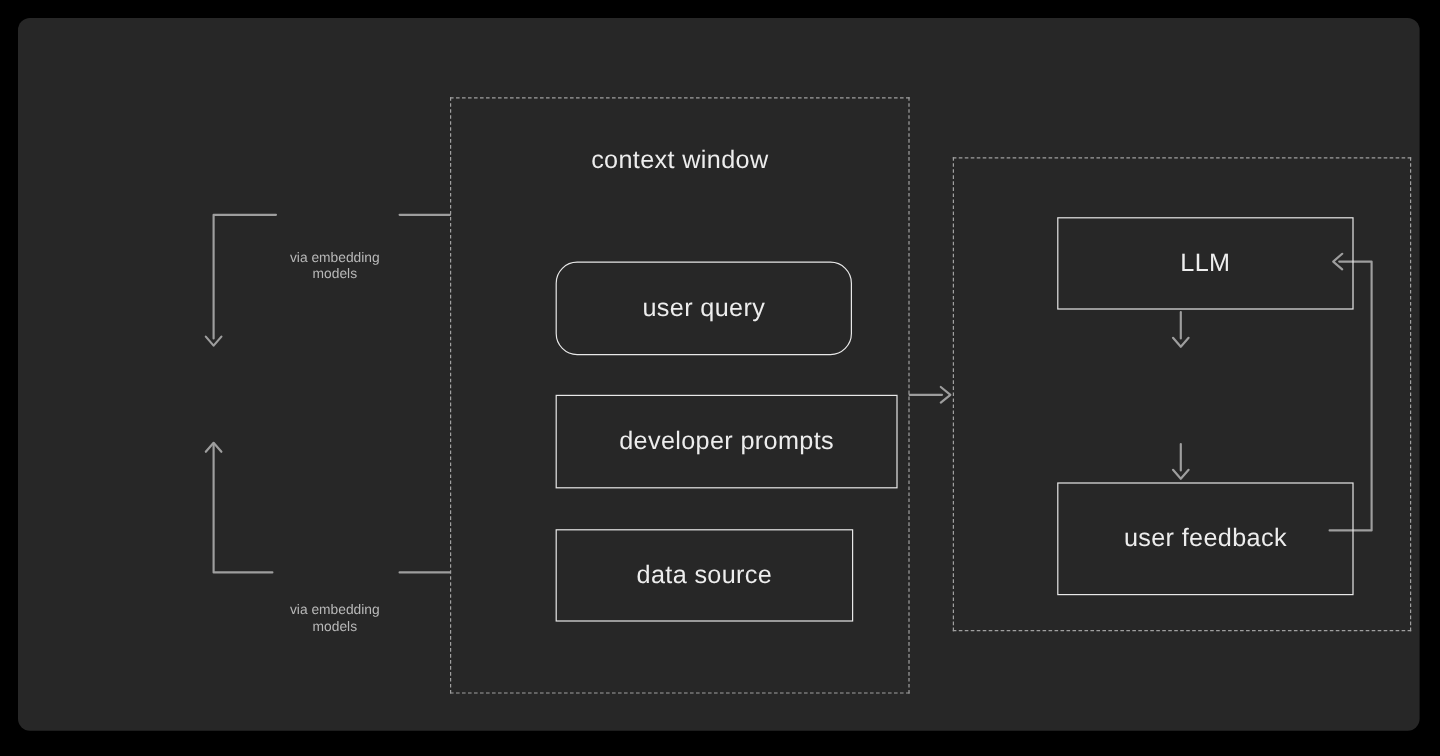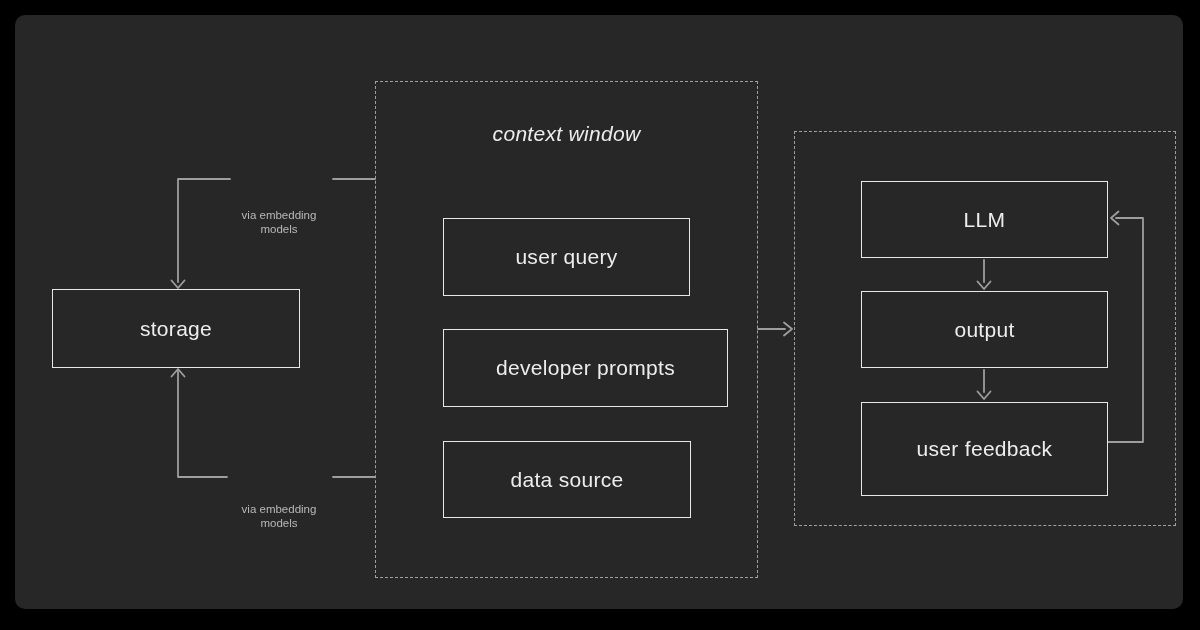--- a/index.html
+++ b/index.html
@@ -24,20 +24,21 @@
 
   .node-box{
     position:absolute;
     border:1px solid var(--box-border);
     display:flex;align-items:center;justify-content:center;
     color:var(--box-label);
     font-size:21px;
     letter-spacing:0.3px;
     background:transparent;
     z-index:2;
+    margin-left:20px;
   }
 
   .dashed-group{
     position:absolute;
     border:1px dashed var(--dashed-border);
     z-index:1;
   }
 
   .group-title{
     position:absolute;
@@ -66,22 +67,22 @@
     fill:none;
     stroke:var(--connector);
     stroke-width:1.8;
     stroke-linecap:round;
     stroke-linejoin:round;
   }
 
   
   #storage-box{left:37px;top:274px;width:248px;height:79px;}
   #context-group{left:360px;top:66px;width:383px;height:497px;}
-  #context-title{left:360px;top:107px;width:383px;font-style:italic;}
-  #user-query-box{left:428px;top:203px;width:247px;height:78px;}
+  #context-title{left:360px;top:107px;width:383px;}
+  #user-query-box{left:428px;top:203px;width:247px;height:78px;border-radius:18px;}
   #developer-prompts-box{left:428px;top:314px;width:285px;height:78px;}
   #data-source-box{left:428px;top:426px;width:248px;height:77px;}
   #pipeline-group{left:779px;top:116px;width:382px;height:395px;}
   #llm-box{left:846px;top:166px;width:247px;height:77px;}
   #output-box{left:846px;top:276px;width:247px;height:77px;}
   #user-feedback-box{left:846px;top:387px;width:247px;height:94px;}
   #embedding-label-top{left:212px;top:156px;width:104px;}
   #embedding-label-bottom{left:212px;top:450px;width:104px;}
 </style>
 </head>
@@ -105,45 +106,39 @@
     <path d="M969,245 V267"></path>
     <polyline points="962.5,266.5 969,274 975.5,266.5"></polyline>
 
     <path d="M969,355 V377"></path>
     <polyline points="962.5,376.5 969,384 975.5,376.5"></polyline>
 
     <path d="M1093,427 H1128 V203 H1101"></path>
     <polyline points="1103.5,196.5 1096,203 1103.5,209.5"></polyline>
   </svg>
 
-  <div class="node-box abs" id="storage-box">
-    <span>storage</span>
-  </div>
 
   <div class="dashed-group abs" id="context-group"></div>
   <div class="group-title abs" id="context-title">context window</div>
 
   <div class="node-box abs" id="user-query-box">
     <span>user query</span>
   </div>
   <div class="node-box abs" id="developer-prompts-box">
     <span>developer prompts</span>
   </div>
   <div class="node-box abs" id="data-source-box">
     <span>data source</span>
   </div>
 
   <div class="dashed-group abs" id="pipeline-group"></div>
 
   <div class="node-box abs" id="llm-box">
     <span>LLM</span>
   </div>
-  <div class="node-box abs" id="output-box">
-    <span>output</span>
-  </div>
   <div class="node-box abs" id="user-feedback-box">
     <span>user feedback</span>
   </div>
 
   <div class="annotation abs" id="embedding-label-top">via embedding models</div>
   <div class="annotation abs" id="embedding-label-bottom">via embedding models</div>
 
 </div>
 
 </body></html>

